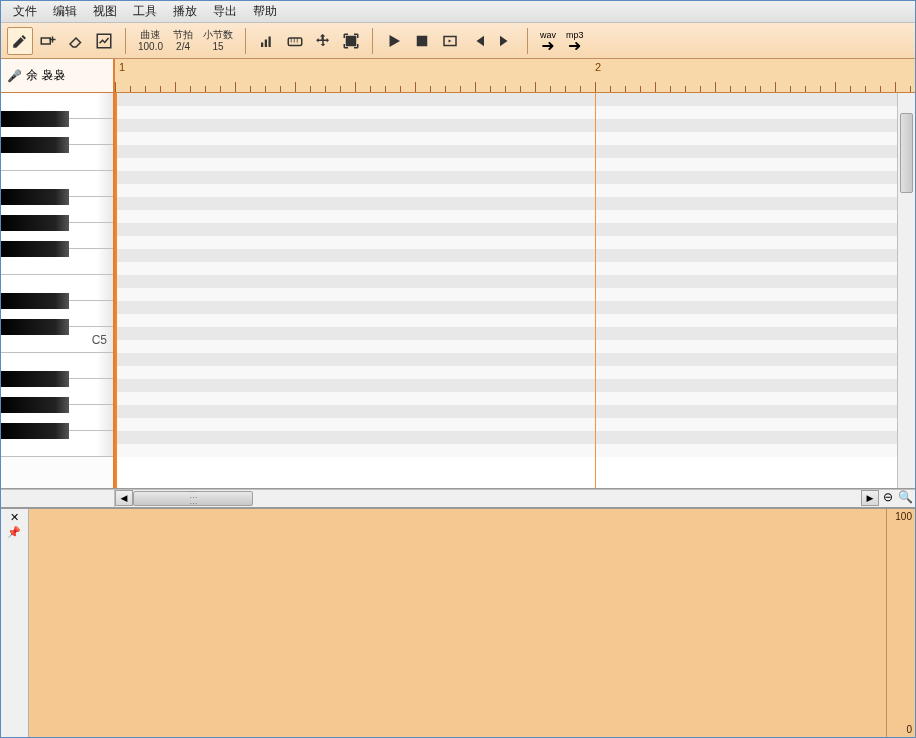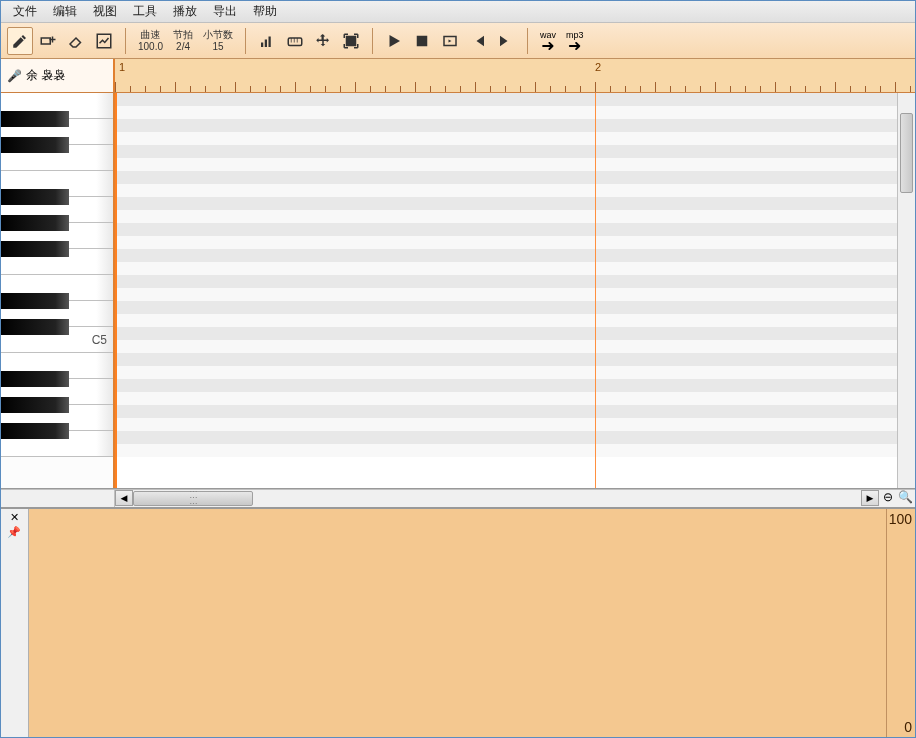--- a/index.html
+++ b/index.html
@@ -71,21 +71,21 @@
 
 .bottom { height: 230px; display: flex; border-top: 2px solid #999; }
 .bottom-left { width: 28px; background: #f0f0f0; border-right: 1px solid #b0b0b0; display: flex; flex-direction: column; align-items: center; padding-top: 2px; }
 .bottom-left .x-btn { font-size: 11px; cursor: default; margin-bottom: 2px; }
 .bottom-left .pin-btn { font-size: 11px; cursor: default; }
 .bottom-left .vtext { writing-mode: vertical-rl; font-size: 11px; color: #555; margin-top: auto; margin-bottom: 4px; }
 .param-list { width: 88px; background: #fce0b8; border-right: 1px solid #c09060; padding: 2px; }
 .param-btn { height: 22px; margin: 1px 0; background: linear-gradient(to bottom, #f8f0e0, #f0e0c8); border: 1px solid #c0a070; font-size: 11px; color: #888; display: flex; align-items: center; justify-content: center; cursor: default; border-radius: 1px; }
 .param-btn.active { background: linear-gradient(to bottom, #ffb050, #f09830); color: #402000; border-color: #b07020; font-weight: bold; }
 .param-canvas { flex: 1; background: #f4c890; position: relative; border-right: 1px solid #c09060; }
-.param-scale { width: 28px; background: #f4c890; position: relative; font-size: 14px; color: #402000; }
+.param-scale { width: 28px; background: #f4c890; position: relative; font-size: 10px; color: #402000; }
 .param-scale .top { position: absolute; top: 2px; right: 3px; }
 .param-scale .bot { position: absolute; bottom: 2px; right: 3px; }
 
 svg { width: 18px; height: 18px; }
 </style>
 </head>
 <body>
 
 <div class="window">
 

